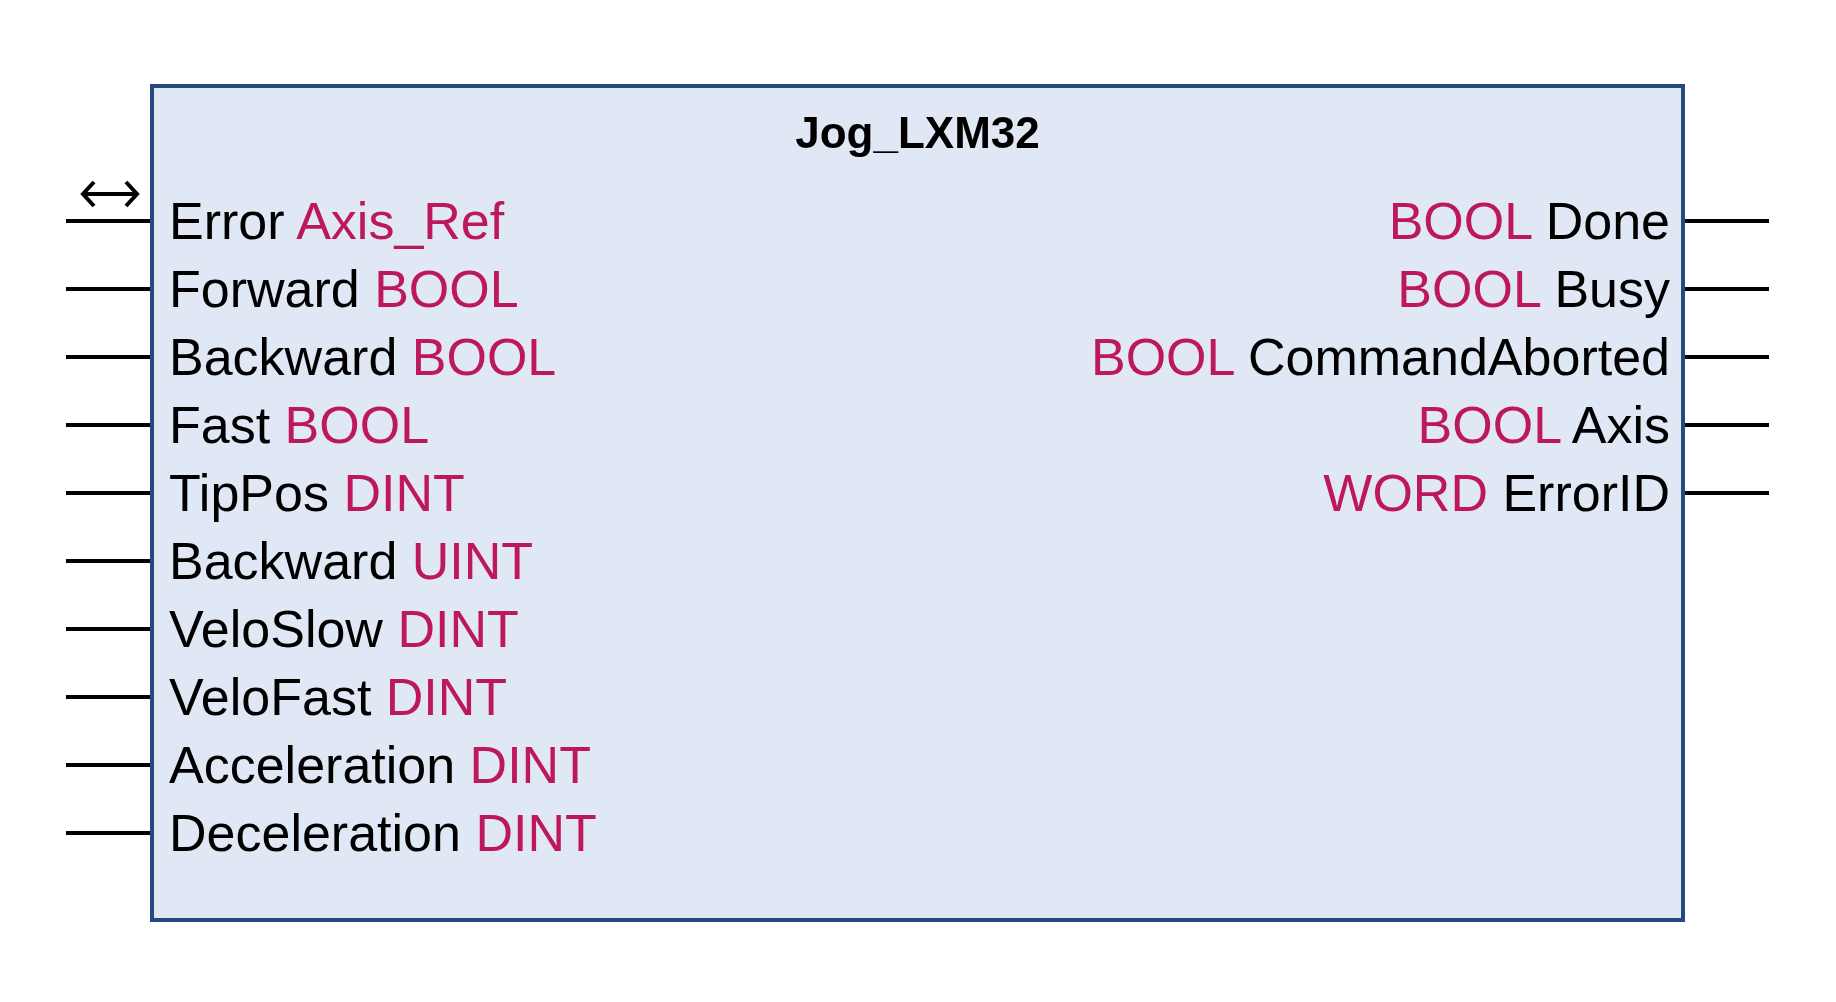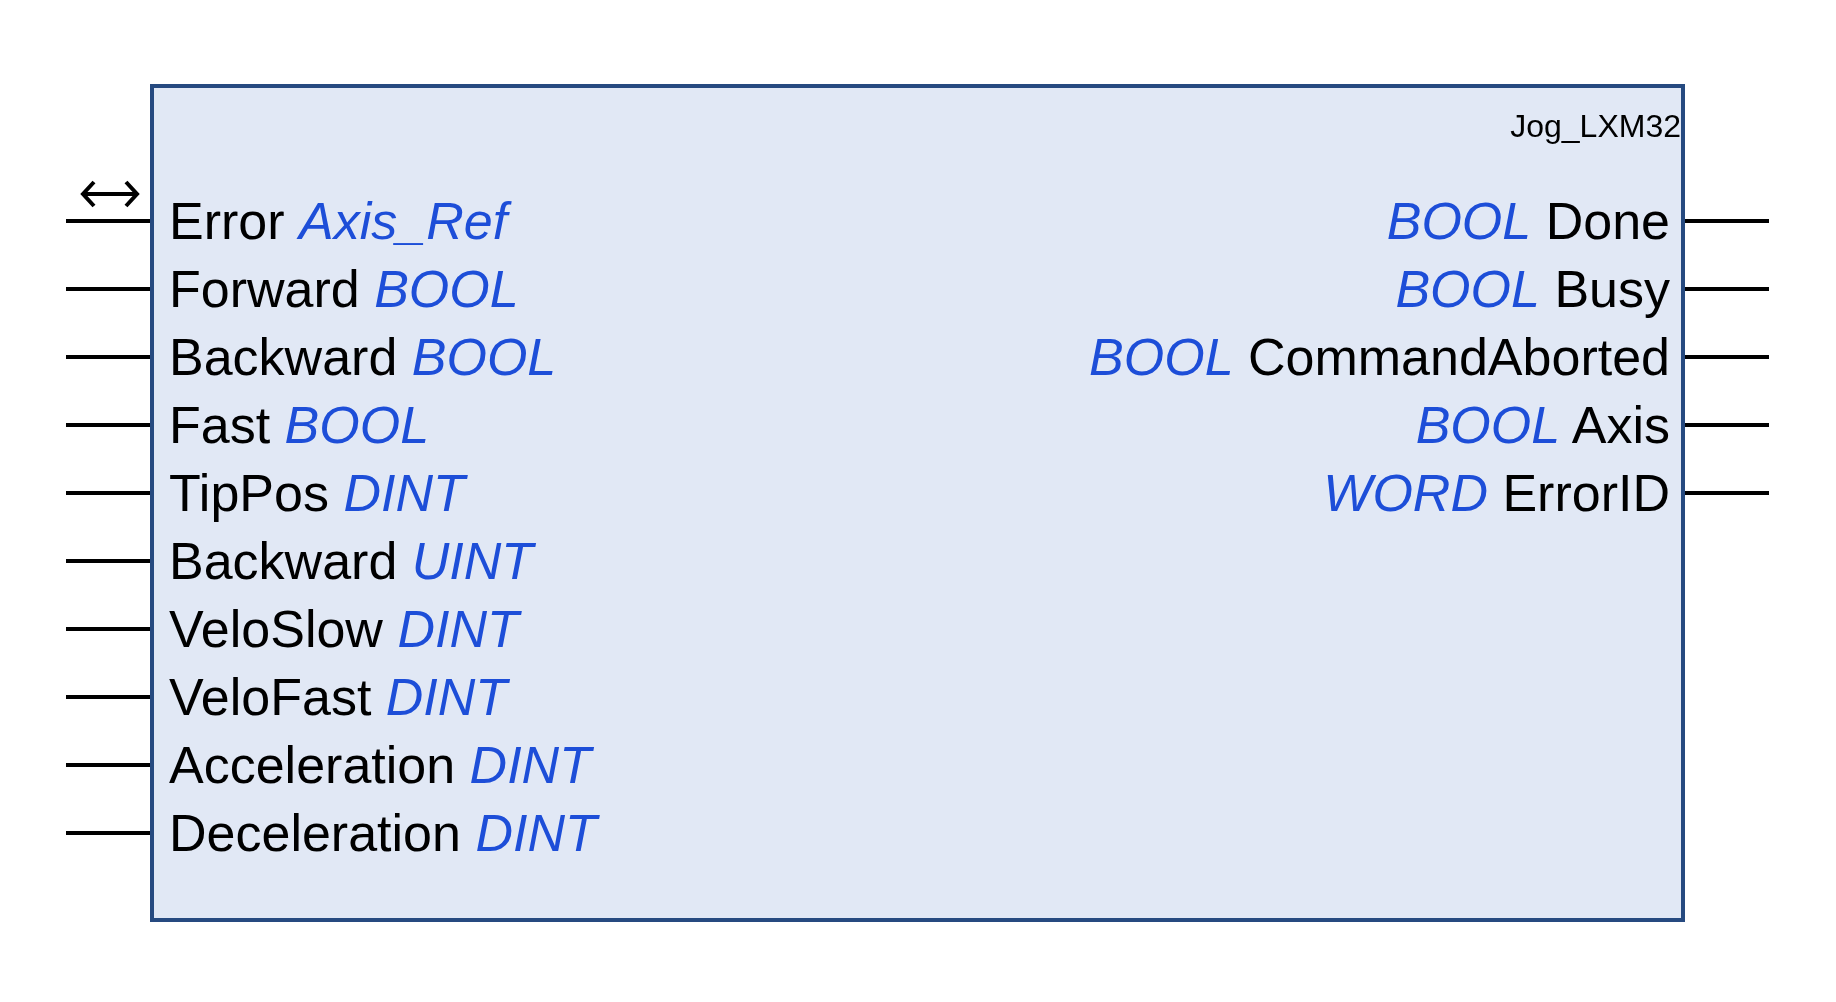--- a/index.html
+++ b/index.html
@@ -9,30 +9,30 @@
       font-family: "Liberation Sans", sans-serif;
     }
     .fb {
       position: absolute; left: 150px; top: 84px;
       width: 1527px; height: 830px;
       background: #E1E8F5;
       border: 4px solid #264A80;
     }
     .title {
       position: absolute; left: 0; right: 0; top: 20px;
-      text-align: right; font-weight: normal; font-size: 32px; color: #000;
+      text-align: center; font-weight: bold; font-size: 44px; color: #000;
     }
     .pin-row {
       position: absolute; height: 68px; line-height: 68px;
       font-size: 52px; white-space: nowrap;
     }
     .pin-row.in { left: 169px; }
     .pin-row.out { right: calc(1836px - 1670px); text-align: center; }
     .name { color: #000; }
-    .type { color: #1d4ed8; font-style: italic; }
+    .type { color: #be185d; }
     .wire {
       position: absolute; height: 4px; background: #000;
     }
     .wire.in { left: 66px; width: 84px; }
     .wire.out { left: 1685px; width: 84px; }
     .inout-icon {
       position: absolute; left: 80px; top: 176px; width: 60px; height: 36px;
     }
   </style>
 </head>

